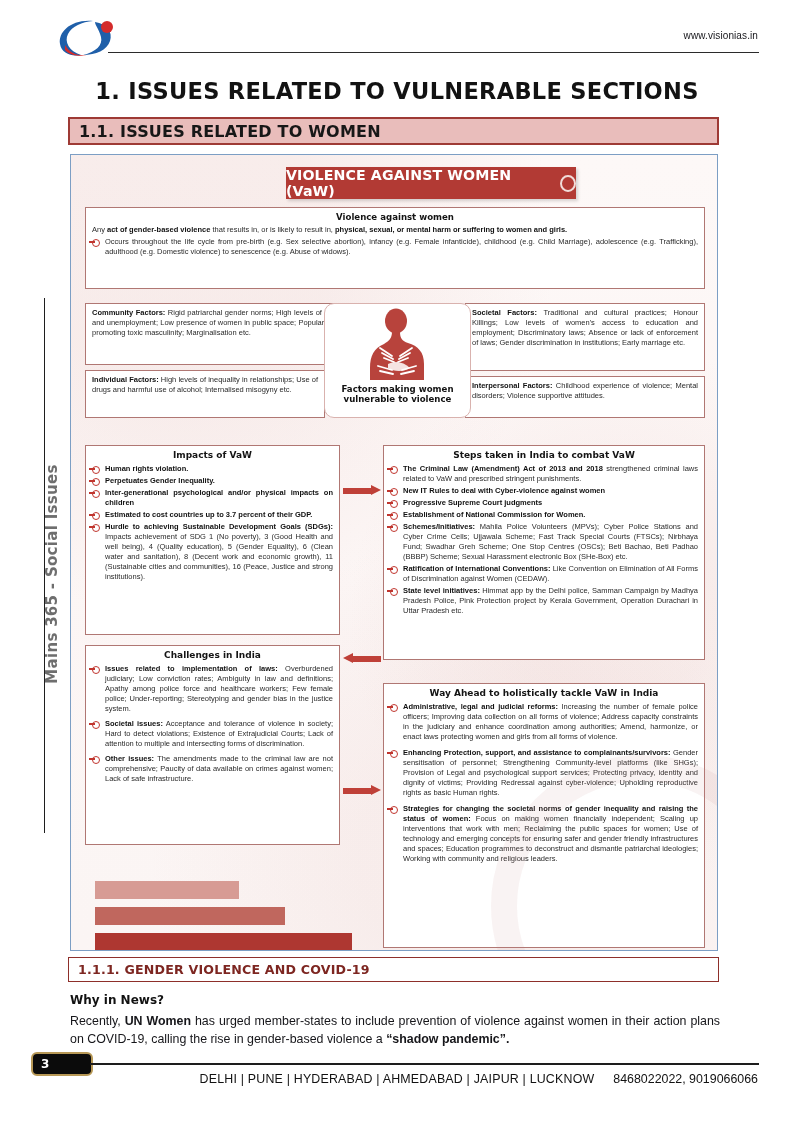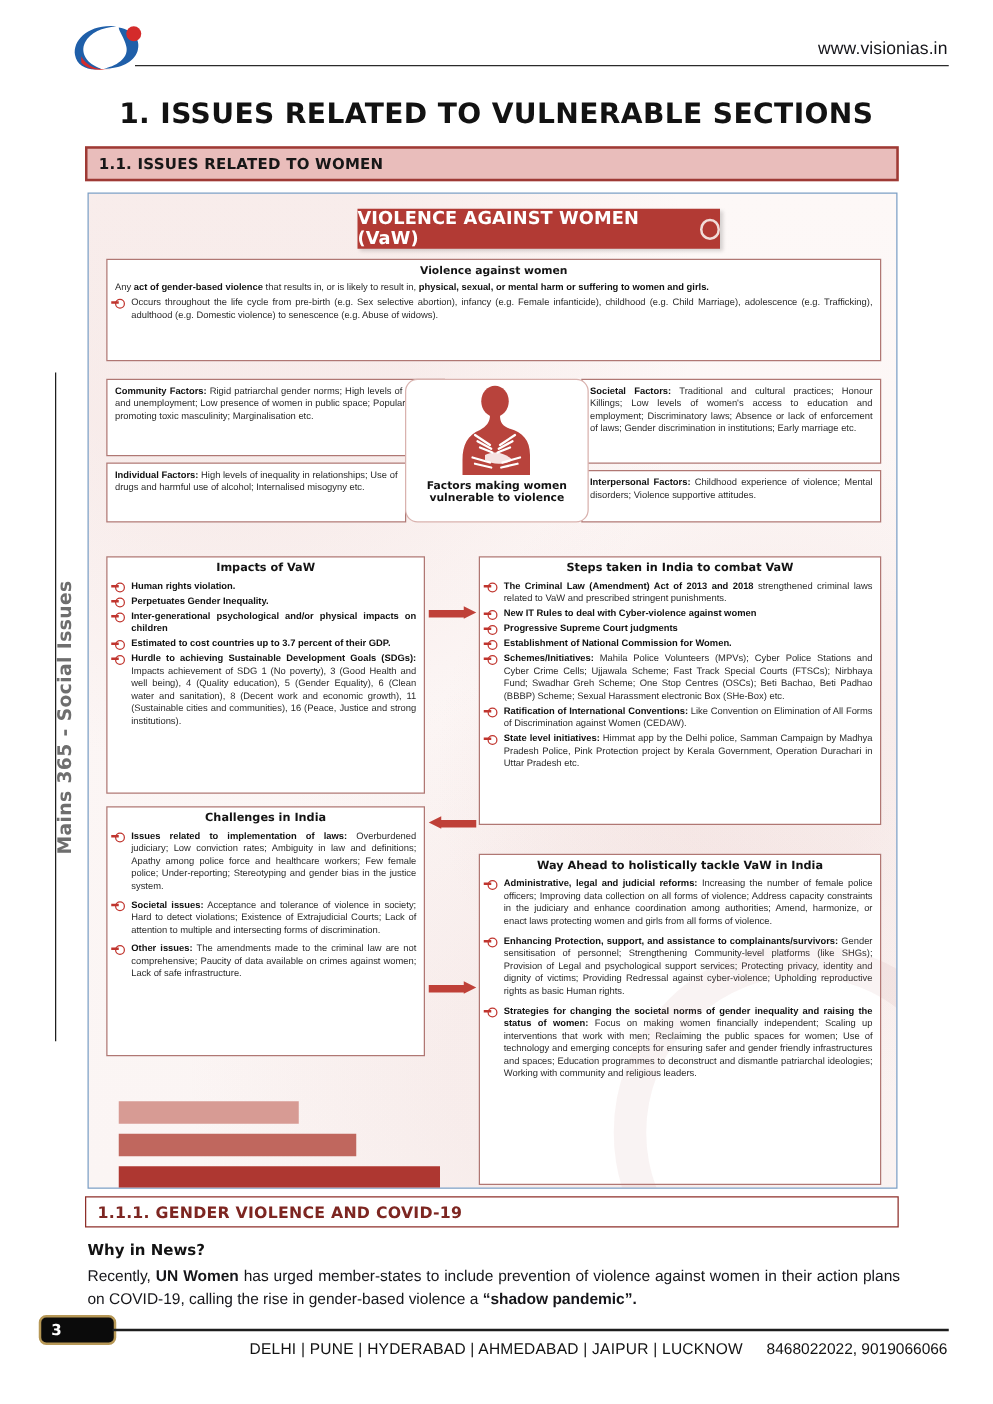--- a/index.html
+++ b/index.html
@@ -11,21 +11,21 @@
     overflow: hidden;
   }
   .page { position: relative; width: 794px; height: 1123px; background:#fff; }
 
   
   .hdr { position:absolute; left:0; top:0; width:794px; height:70px; }
   .logo { position:absolute; left:55px; top:18px; width:66px; height:40px; }
   .hdr-url {
     position:absolute; right:36px; top:30px;
     font-family:"Liberation Sans", sans-serif;
-    font-size:14px; color:#15151a; letter-spacing:.1px;
+    font-size:10px; color:#15151a; letter-spacing:.1px;
   }
   .hdr-rule {
     position:absolute; left:108px; top:52px; width:651px; height:0;
     border-top:1.6px solid #2b2b2b;
   }
 
   
   .chapter-title {
     position:absolute; left:0; top:78px; width:794px;
     text-align:center;
@@ -35,21 +35,21 @@
   }
 
   
   .sec-bar {
     position:absolute; left:68px; top:117px; width:651px; height:28px;
     background:#e9bdbb; border:2.6px solid #9e3a35;
     display:flex; align-items:center;
   }
   .sec-bar-txt {
     font-family:"DejaVu Sans", sans-serif;
-    font-weight:700; font-size:12px; letter-spacing:.2px;
+    font-weight:700; font-size:16px; letter-spacing:.2px;
     color:#171717; padding-left:9px;
   }
 
   
   .side-label {
     position:absolute; left:-78px; top:565px;
     width:260px; text-align:center;
     transform:rotate(-90deg); transform-origin:center center;
     font-family:"DejaVu Sans", sans-serif;
     font-weight:700; font-size:15px; color:#6e6e6e;

